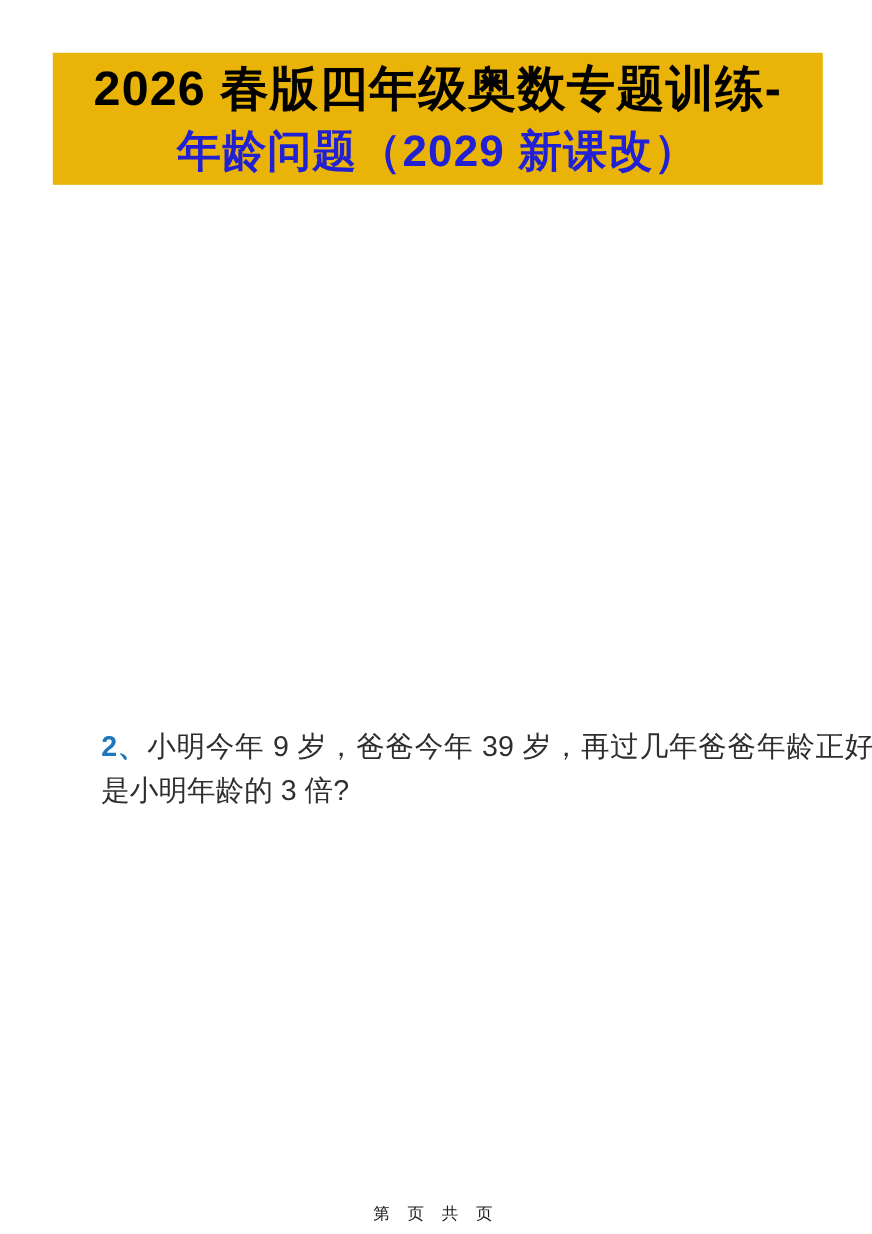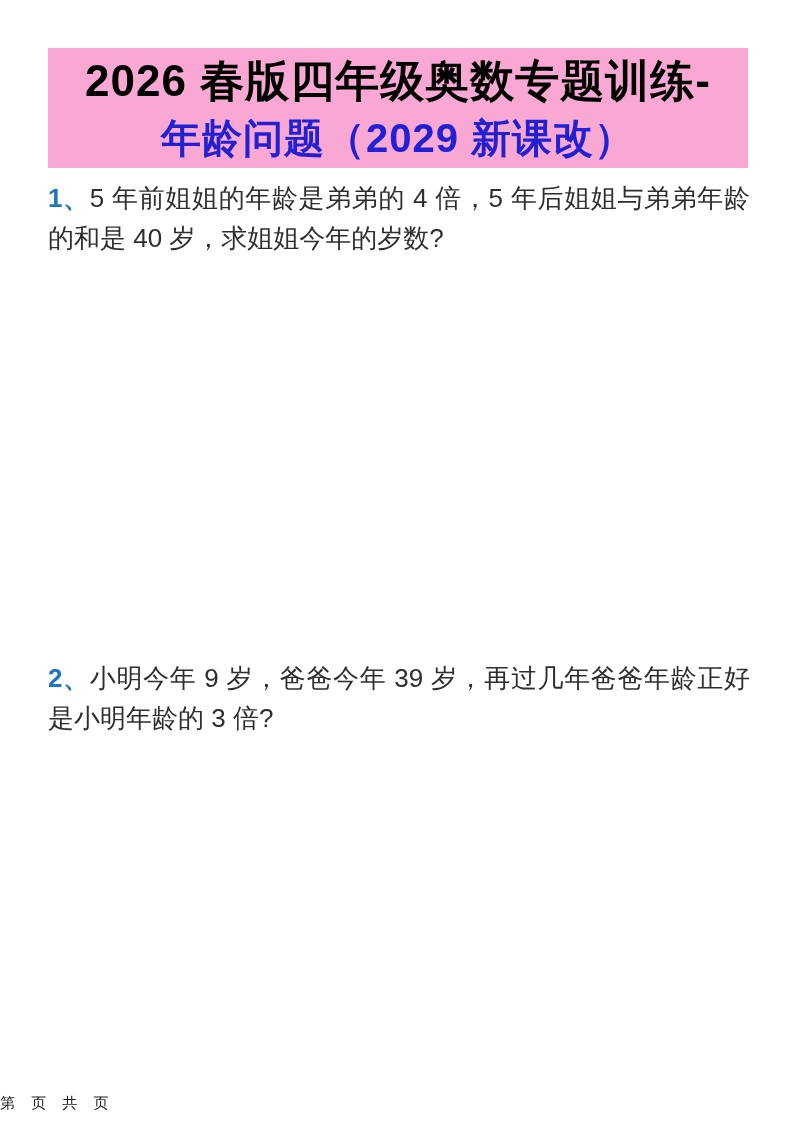--- a/index.html
+++ b/index.html
@@ -11,21 +11,21 @@
     background: #ffffff;
     font-family: "Liberation Sans", sans-serif;
     overflow: hidden;
   }
   .header {
     position: absolute;
     left: 48px;
     top: 48px;
     width: 700px;
     height: 120px;
-    background: #f9a8d4;
+    background: #eab308;
     display: flex;
     flex-direction: column;
     align-items: center;
     justify-content: center;
     text-align: center;
   }
   .title-line1 {
     font-size: 44px;
     font-weight: bold;
     color: #000000;
@@ -44,50 +44,47 @@
   .question {
     position: absolute;
     left: 48px;
     width: 702px;
     font-size: 26px;
     line-height: 40px;
     color: #2e2e2e;
     text-align: justify;
   }
   .q1 { top: 178px; }
-  .q2 { top: 658px; }
+  .q2 { top: 658px; margin-left: 44px; }
   .q3 { top: 912px; }
   .qnum {
     color: #1e76bb;
     font-weight: bold;
   }
   .footer {
     position: absolute;
     left: 0;
     top: 1094px;
     width: 793px;
-    text-align: left;
+    text-align: center;
     font-size: 15px;
     color: #1a1a1a;
     letter-spacing: 6px;
   }
 </style>
 </head>
 <body>
 
 <div class="page">
 
   <div class="header">
     <div class="title-line1">2026 春版四年级奥数专题训练-</div>
     <div class="title-line2">年龄问题（2029 新课改）</div>
   </div>
 
-  <div class="question q1">
-    <span class="qnum">1、</span><span>5 年前姐姐的年龄是弟弟的 4 倍，5 年后姐姐与弟弟年龄的和是 40 岁，求姐姐今年的岁数?</span>
-  </div>
 
   <div class="question q2">
     <span class="qnum">2、</span><span>小明今年 9 岁，爸爸今年 39 岁，再过几年爸爸年龄正好是小明年龄的 3 倍?</span>
   </div>
 
 
   <div class="footer">
     <span>第 页 共 页</span>
   </div>
 

